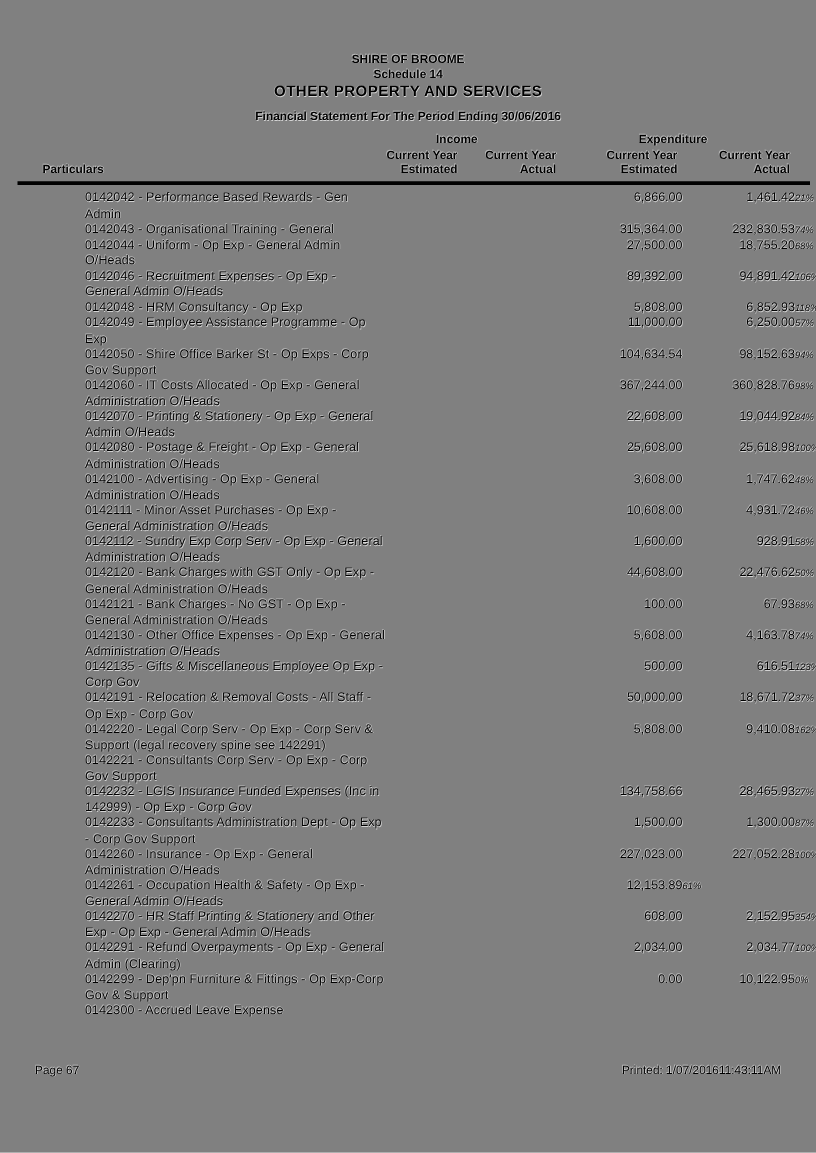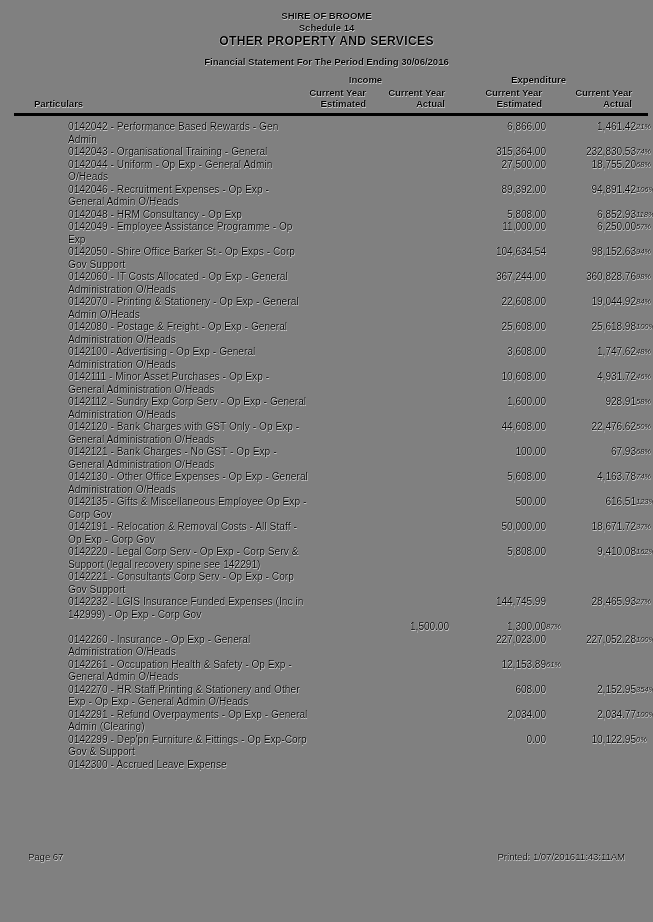--- a/index.html
+++ b/index.html
@@ -5,21 +5,21 @@
   html,body{margin:0;padding:0;}
   .page{
     position:relative;
     width:653px;height:922px;
     background:#808080;
     font-family:"Liberation Sans",sans-serif;
     color:#000;
     overflow:hidden;
     text-shadow:0.5px 0.5px 0 rgba(255,255,255,.65), -0.5px -0.5px 0 rgba(255,255,255,.45);
   }
-  .titleblock{padding-top:10px;text-align:center;}
+  .titleblock{padding-top:10px;text-align:center;margin-top:32px;}
   .org{font-size:9.5px;font-weight:bold;line-height:12px;}
   .sched{font-size:9.5px;font-weight:bold;line-height:12px;}
   .bigtitle{font-size:12px;font-weight:bold;line-height:15px;letter-spacing:.4px;}
   .subtitle{font-size:9.5px;font-weight:bold;margin-top:7px;line-height:12px;}
   .headgrid{
     display:grid;
     grid-template-columns:260px 80px 79px 97px 90px 28px;
     padding-left:14px;
     margin-top:6px;
     font-size:9.5px;font-weight:bold;margin-left:12px;
@@ -265,26 +265,27 @@
       <div class="num"></div>
       <div class="num"></div>
       <div class="num"></div>
       <div class="pct"></div>
     </div>
 
     <div class="row">
       <div class="pcell">0142232 - LGIS Insurance Funded Expenses (Inc in 142999) - Op Exp - Corp Gov</div>
       <div class="num"></div>
       <div class="num"></div>
-      <div class="num">144,745.99</div>
+      <div class="num">134,758.66</div>
       <div class="num">28,465.93</div>
       <div class="pct">27%</div>
     </div>
 
     <div class="row">
+      <div class="pcell">0142233 - Consultants Administration Dept - Op Exp - Corp Gov Support</div>
       <div class="num"></div>
       <div class="num"></div>
       <div class="num">1,500.00</div>
       <div class="num">1,300.00</div>
       <div class="pct">87%</div>
     </div>
 
     <div class="row">
       <div class="pcell">0142260 - Insurance - Op Exp - General Administration O/Heads</div>
       <div class="num"></div>

